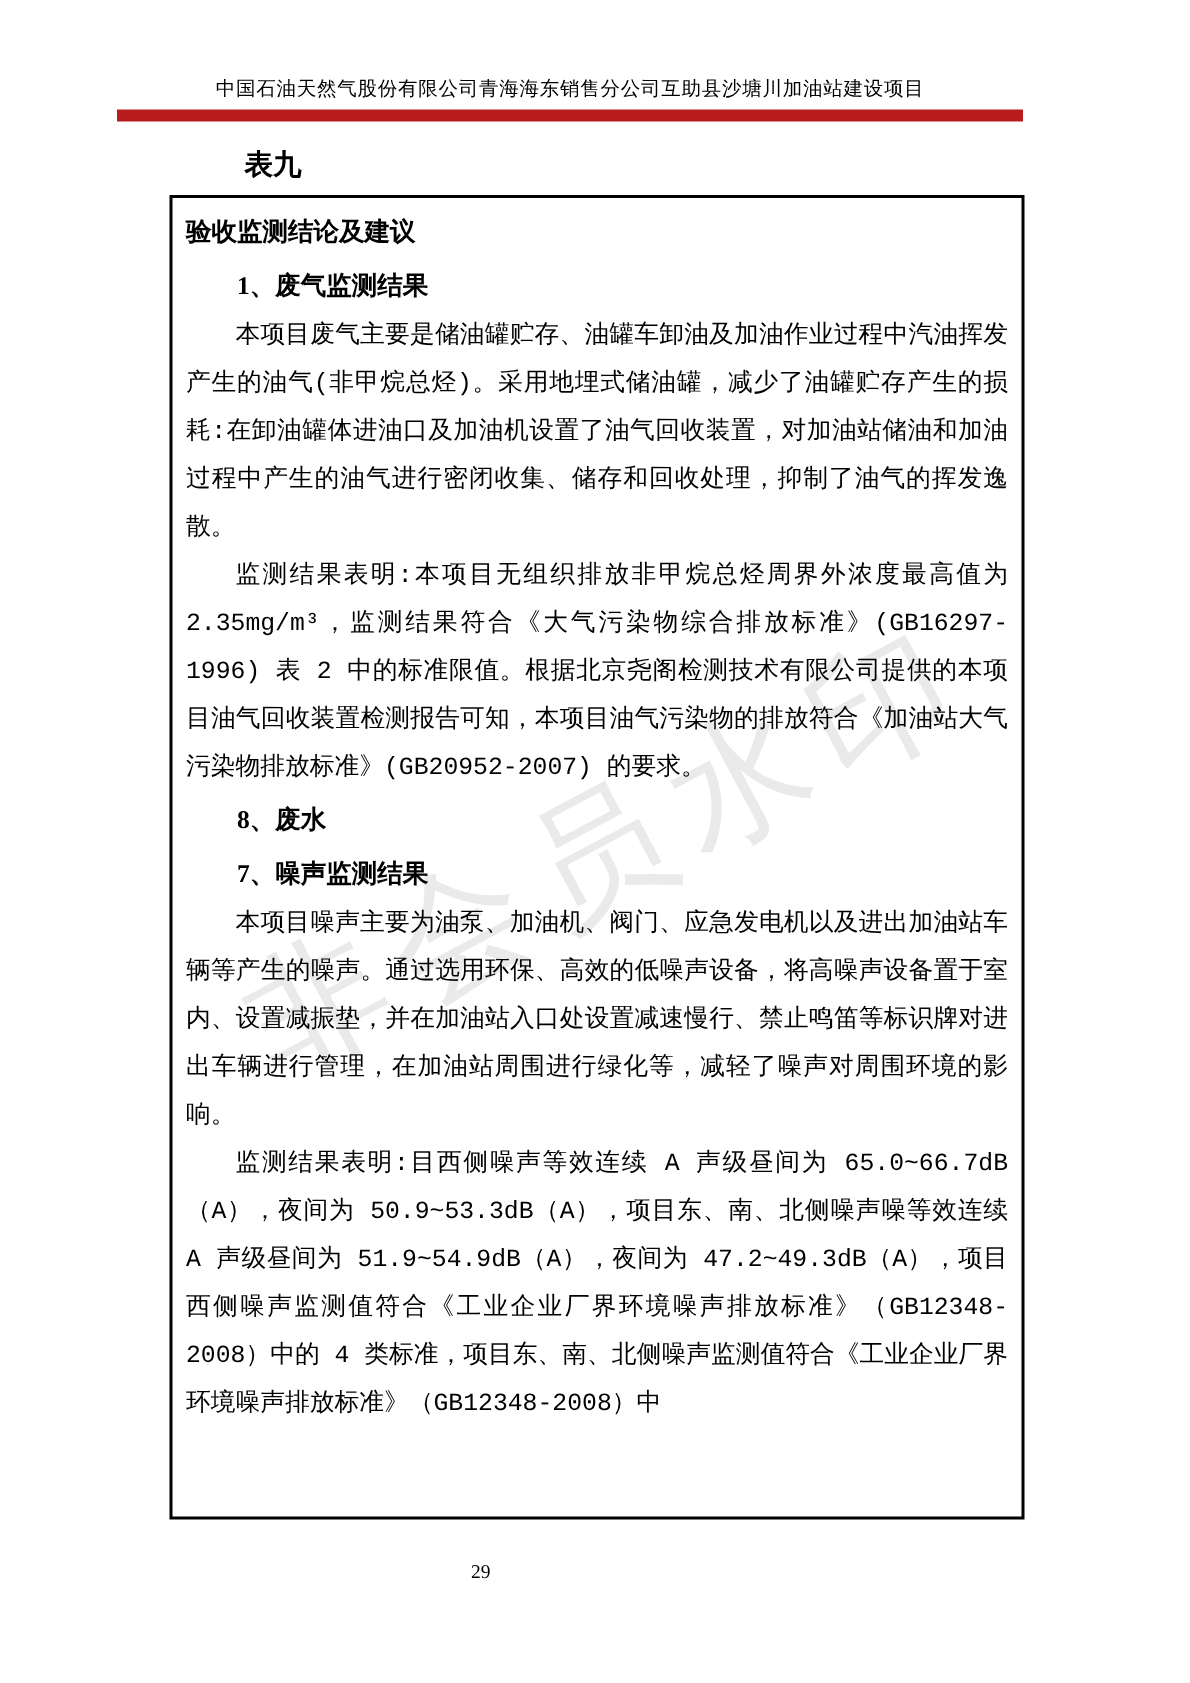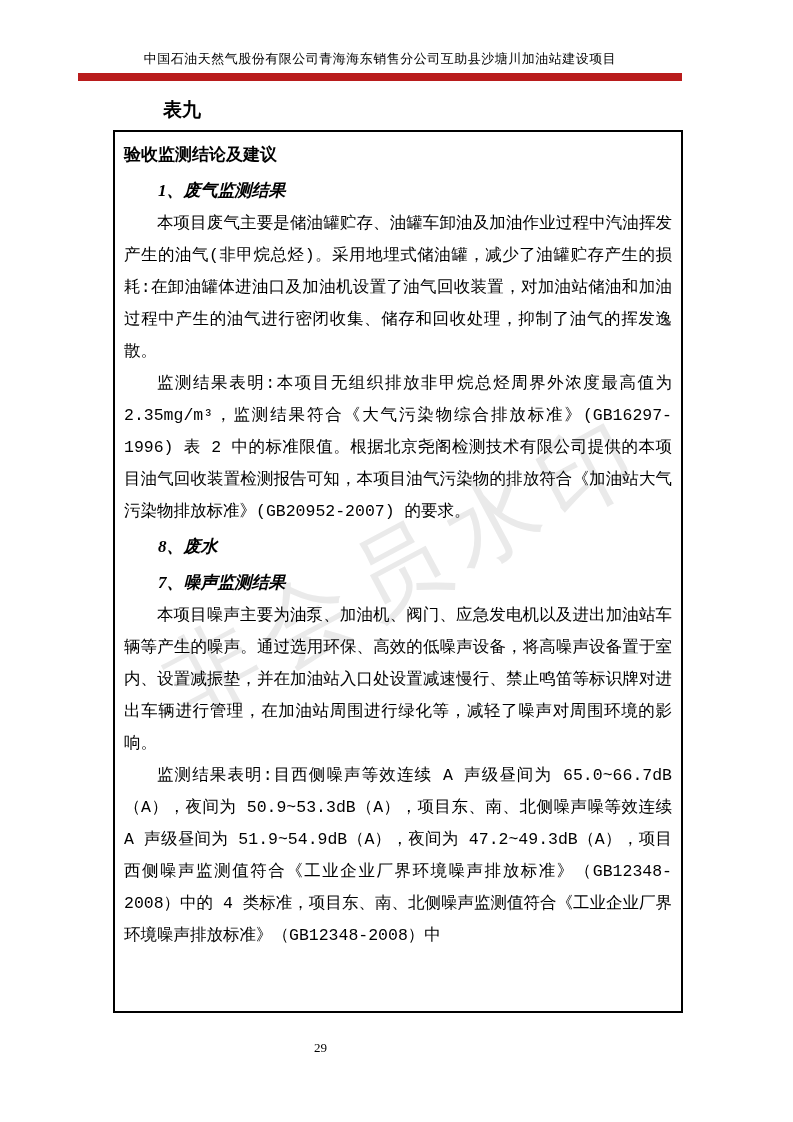--- a/index.html
+++ b/index.html
@@ -74,21 +74,20 @@
     font-weight: bold;
     line-height: 34px;
   }
 
   .section-heading {
     font-size: 17px;
     font-weight: bold;
     line-height: 34px;
     text-indent: 2em;
     margin-top: 2px;
-    font-style: italic;
   }
 
   .para {
     font-size: 16.5px;
     line-height: 32px;
     text-align: justify;
     text-indent: 2em;
     margin: 0;
     font-family: Liberation Mono, monospace;
   }

